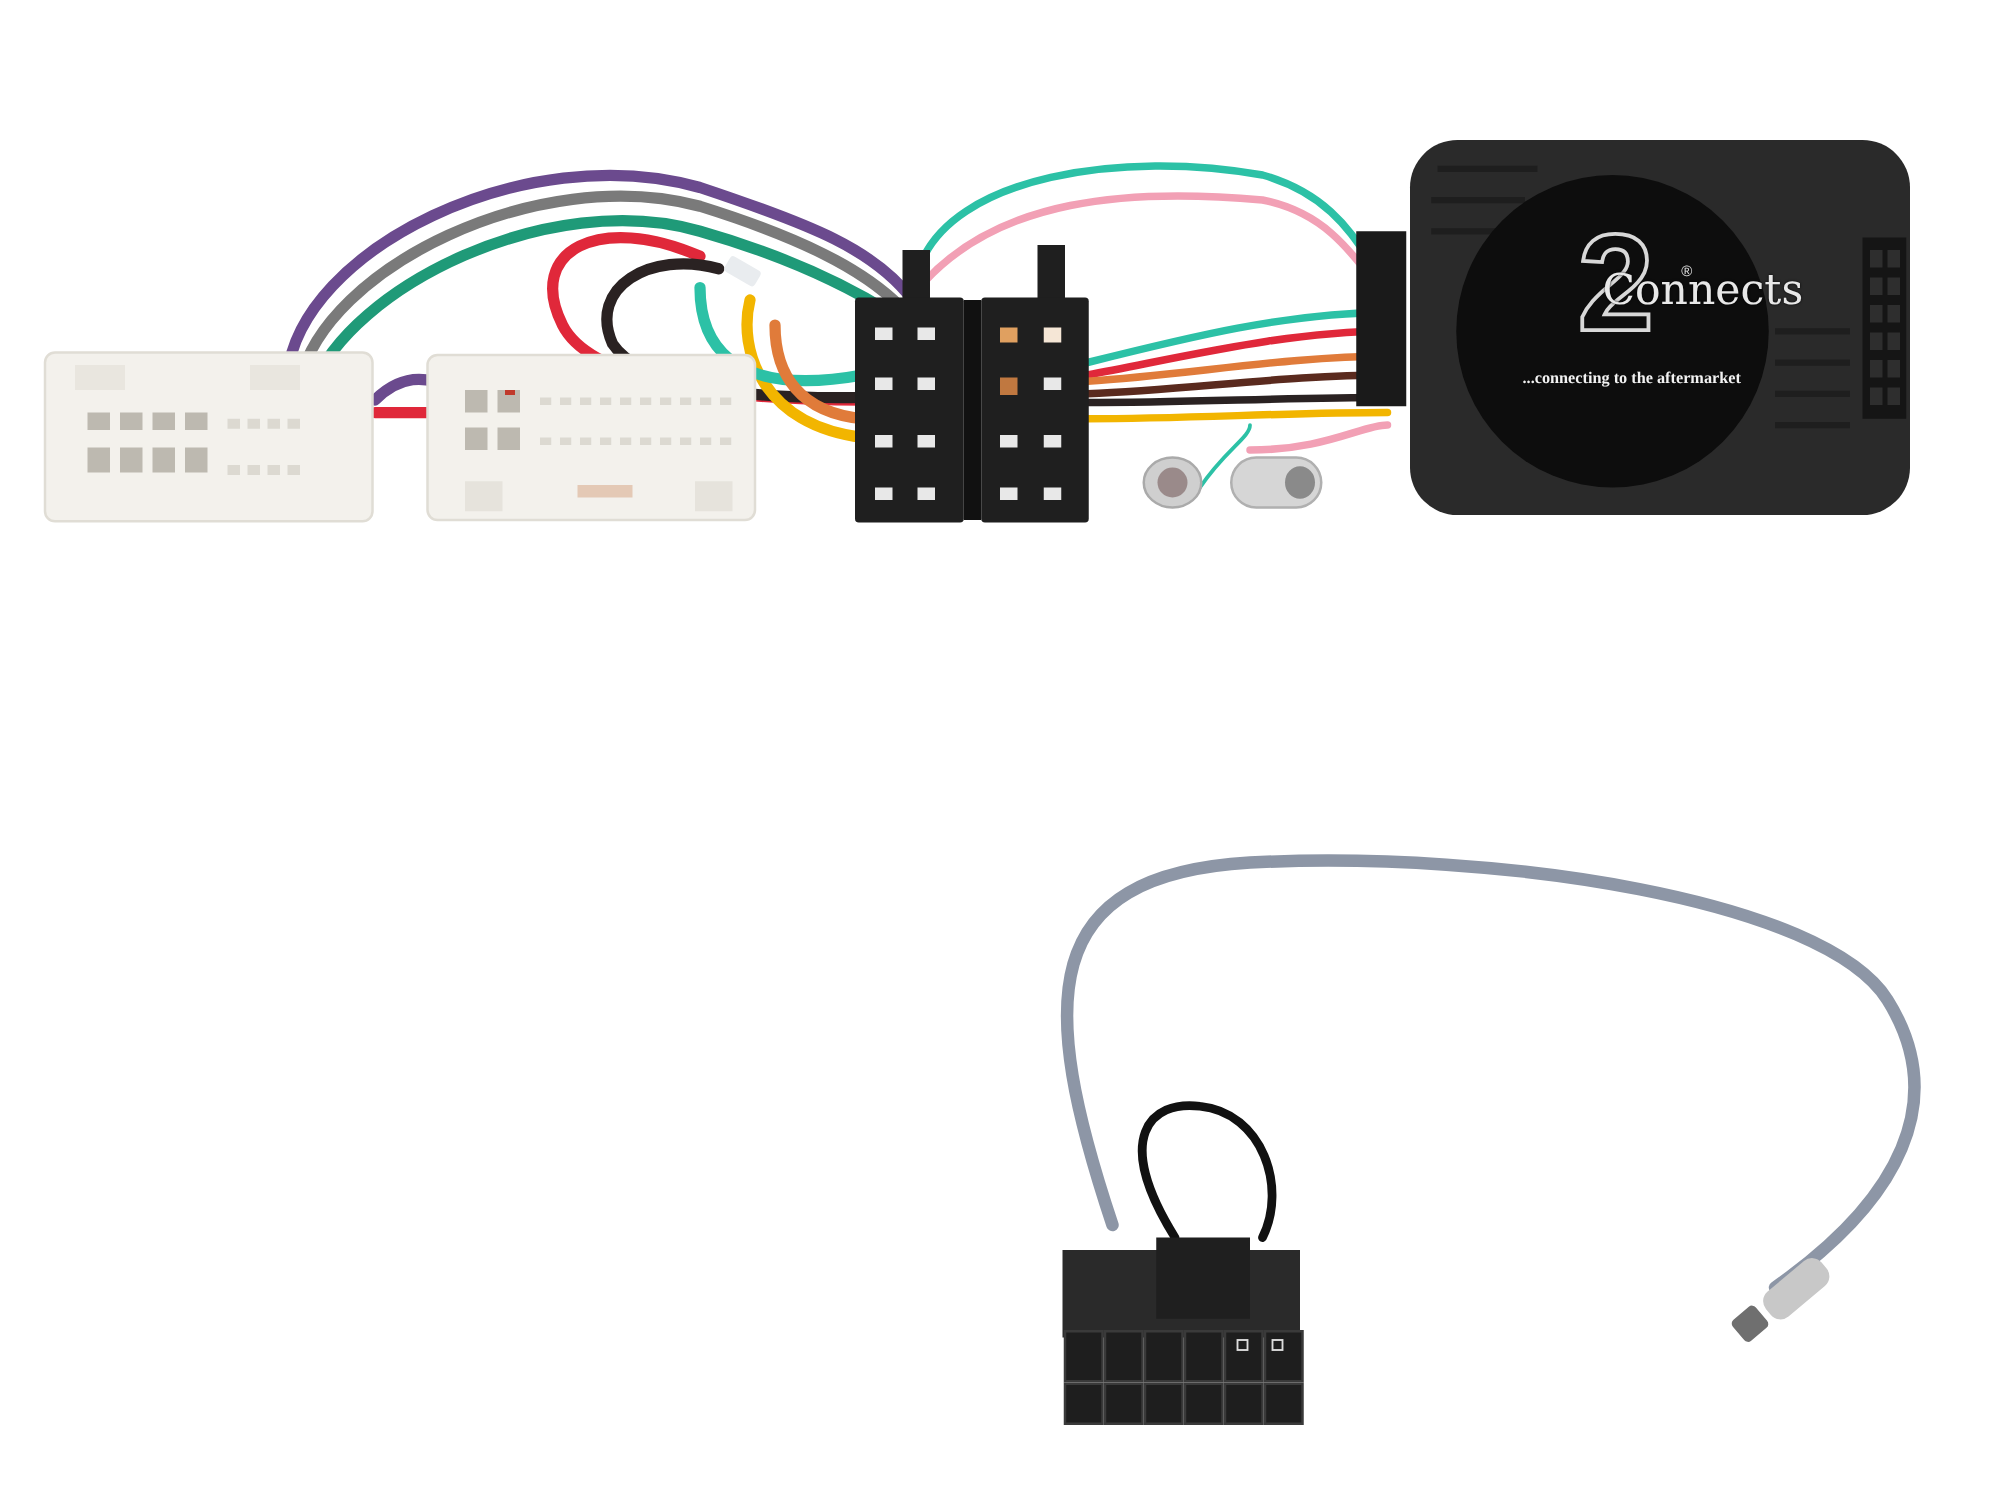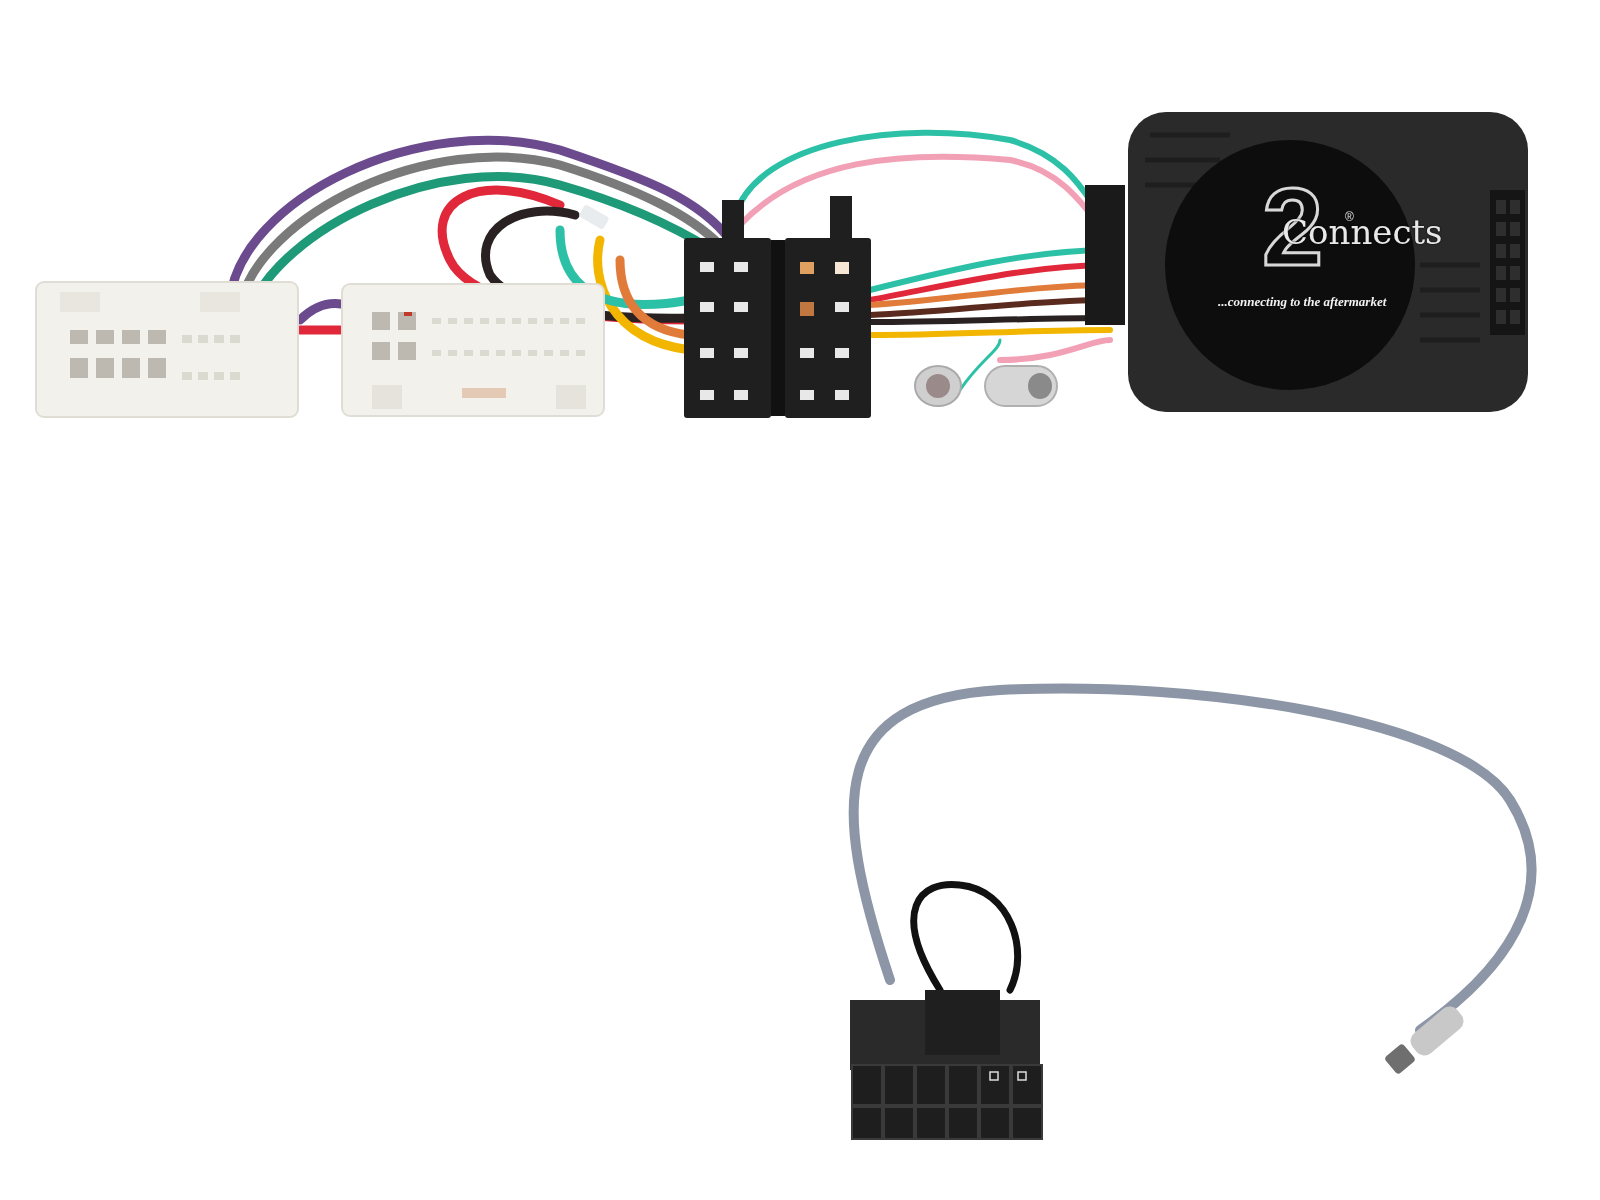--- a/index.html
+++ b/index.html
@@ -1,21 +1,21 @@
 <!DOCTYPE html>
 <html><head>
 <meta charset="utf-8">
 <style>
   html, body { margin: 0; padding: 0; background: #ffffff; }
   body { width: 1600px; height: 1200px; position: relative; overflow: hidden; font-family: "Liberation Serif", serif; }
   .layer { position: absolute; left: 0; top: 0; width: 1600px; height: 1200px; }
   .logo-brand { position: absolute; left: 1282px; top: 212px; font-family: "DejaVu Serif", serif; font-size: 34px; color: #e8e8e8; letter-spacing: 0px; text-shadow: 0 0 2px #000; }
   .logo-two { position: absolute; left: 1262px; top: 172px; font-family: "Liberation Sans", sans-serif; font-weight: bold; font-size: 110px; line-height: 110px; color: transparent; -webkit-text-stroke: 3px #d8d8d8; }
   .logo-reg { position: absolute; left: 1345px; top: 210px; font-family: "Liberation Sans", sans-serif; font-size: 12px; color: #e0e0e0; }
-  .logo-tagline { position: absolute; left: 1218px; top: 294px; font-family: "Liberation Serif", serif; font-style: italic; font-weight: bold; font-size: 13px; color: #f2f2f2; white-space: nowrap; }
+  .logo-tagline { position: absolute; left: 1218px; top: 294px; font-family: "Liberation Serif", serif; font-weight: bold; font-size: 13px; color: #f2f2f2; white-space: nowrap; }
 </style>
 </head>
 <body>
 
 <svg class="layer" viewBox="0 0 1600 1200" xmlns="http://www.w3.org/2000/svg">
 
   <g fill="none" stroke-linecap="round" stroke-width="9">
     <path d="M230 300 C 240 200, 420 110, 560 150 C 650 180, 700 200, 730 240" stroke="#6b4a8e"></path>
     <path d="M240 305 C 260 215, 430 130, 560 165 C 640 190, 690 215, 720 245" stroke="#7a7a7a"></path>
     <path d="M250 310 C 280 230, 440 150, 560 185 C 630 205, 680 230, 712 250" stroke="#1f9a78"></path>

